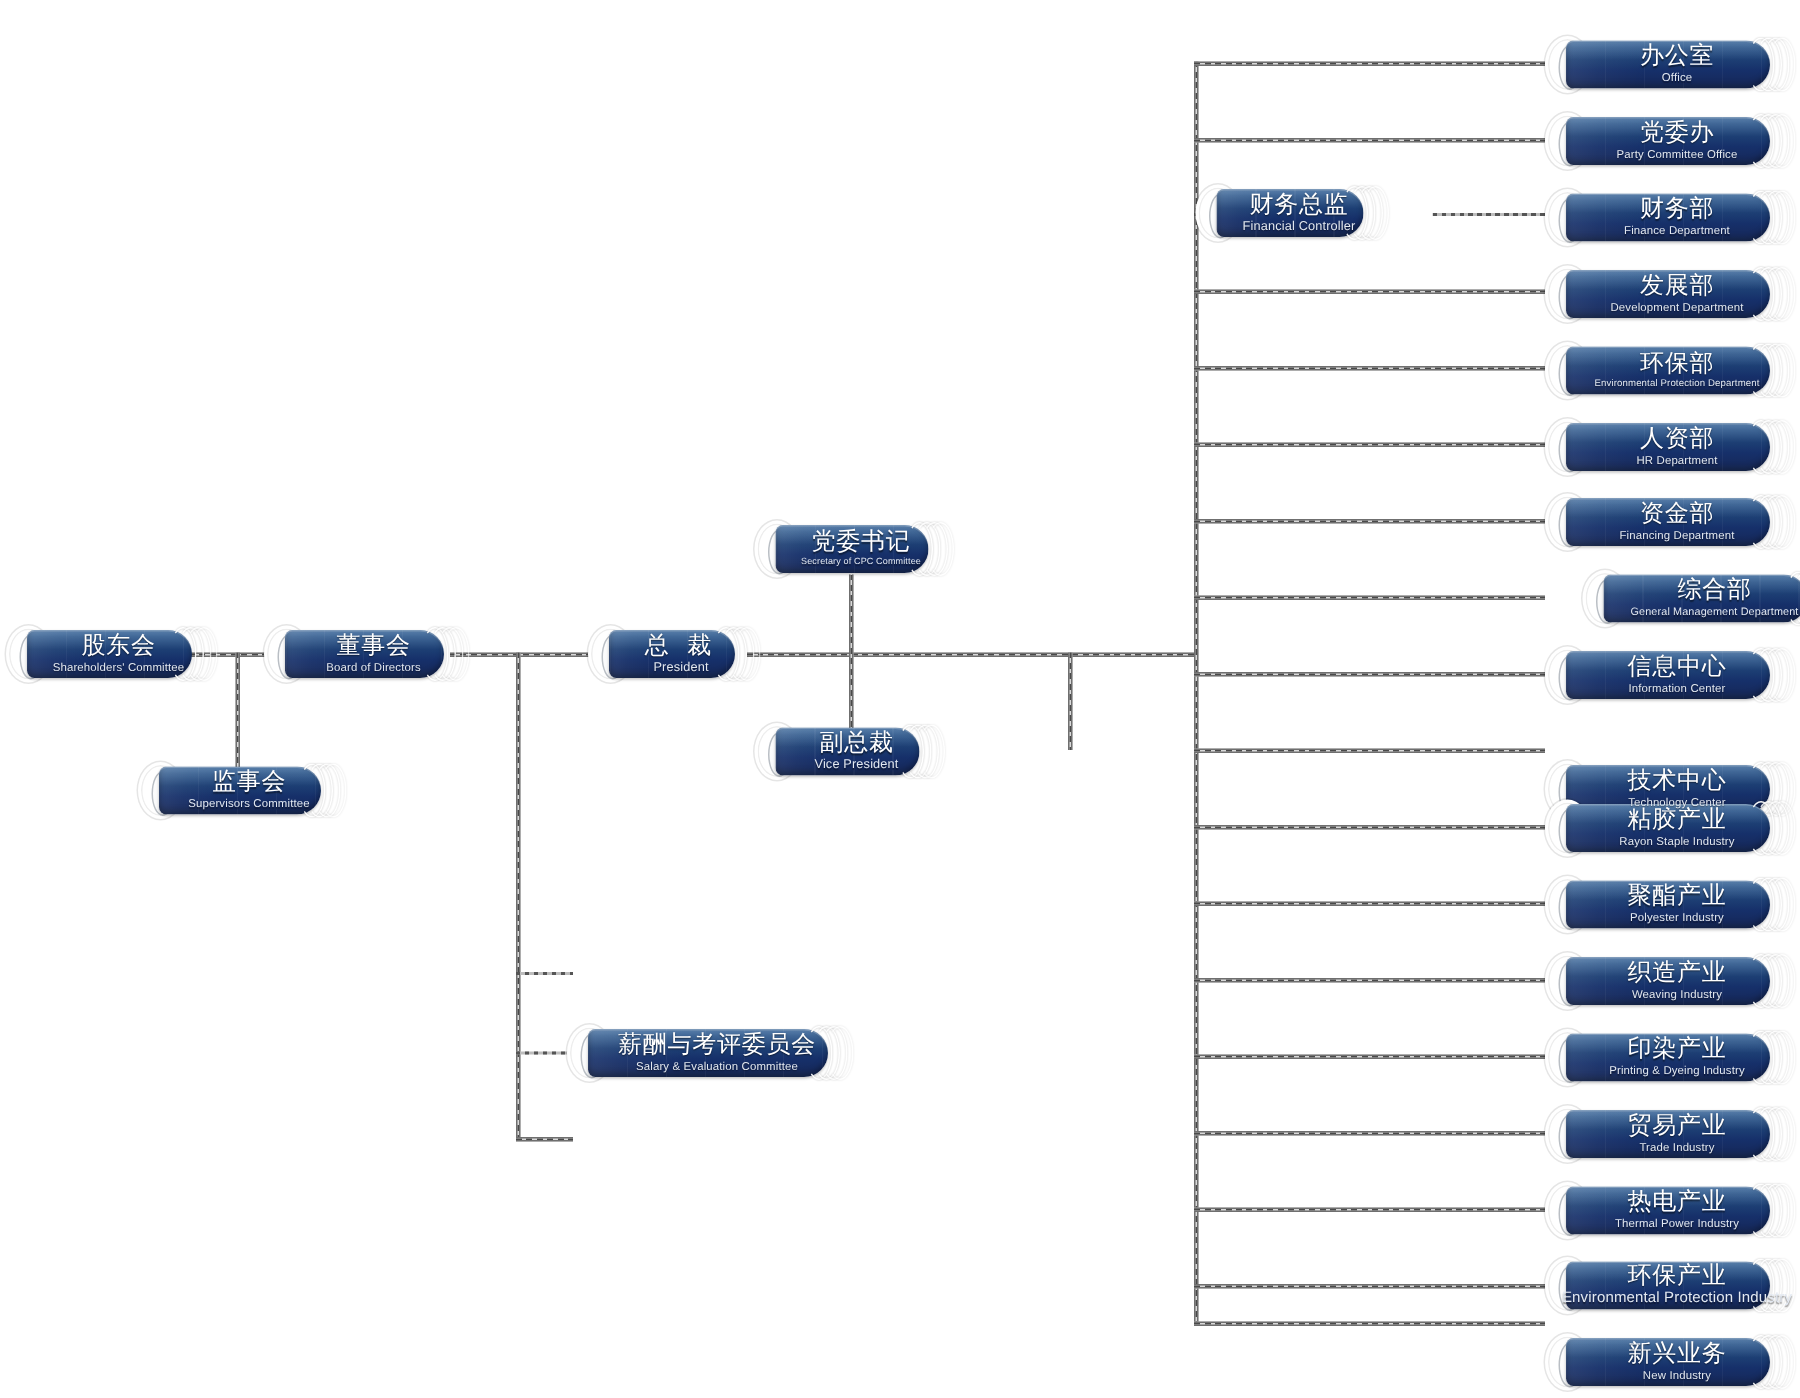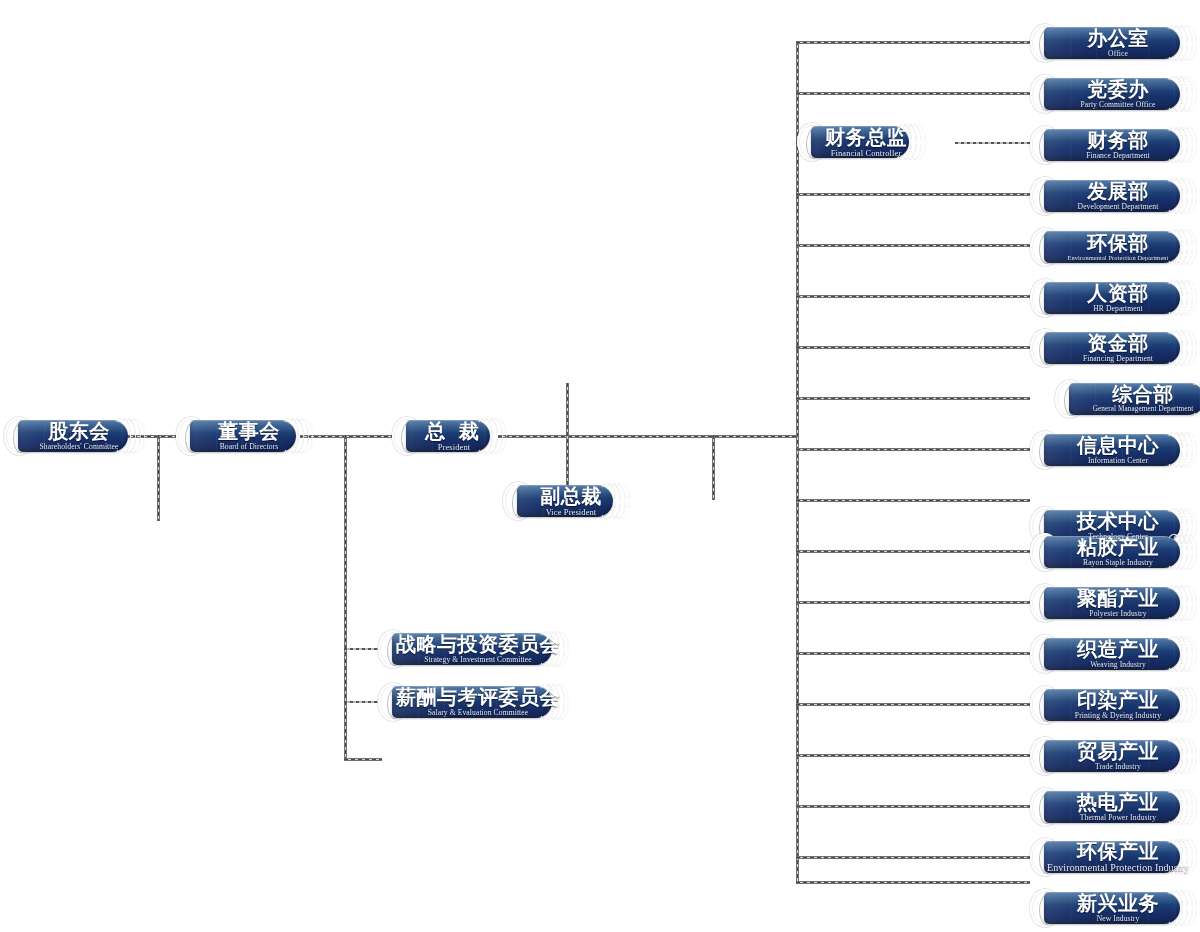--- a/index.html
+++ b/index.html
@@ -135,35 +135,34 @@
     position:absolute;
     left:30px;right:20px;top:0;bottom:0;
     display:flex;flex-direction:column;
     align-items:center;justify-content:center;
     line-height:1.05;
     z-index:3;
     pointer-events:none;
   }
   .node .zh{
     color:#ffffff;
-    font-size:20px;
-    font-weight:700;
+    font-size:16px;
+    font-weight:400;
     letter-spacing:.5px;
     text-shadow:0 1px 1px rgba(0,0,0,.55);
     white-space:nowrap;
   }
   .node .en{
     color:#e3e9f2;
     font-size:8.5px;
     font-weight:400;
     letter-spacing:.1px;
     margin-top:1px;
     text-shadow:0 1px 1px rgba(0,0,0,.5);
     white-space:nowrap;
-    font-family:Liberation Serif, serif;
   }
   .node.sm .en{font-size:7.6px;}
   .node.spaced .zh{letter-spacing:4px;}
 </style>
 </head>
 <body>
 
 <div id="chart">
 
   <div class="conn h" style="left:126px;top:435px;width:60px;"></div>
@@ -226,36 +225,64 @@
         <i></i>
         <i></i>
         <i></i>
       </div>
     <div class="txt">
       <span class="zh">股东会</span>
       <span class="en">Shareholders' Committee</span>
     </div>
   </div>
 
+  <div class="node sm" style="left:92px;top:508px;width:138px;">
+    <div class="cap-l"></div>
+    <div class="body"></div>
+    <div class="cap-r">
+        <i></i>
+        <i></i>
+        <i></i>
+        <i></i>
+      </div>
+    <div class="txt">
+      <span class="zh">监事会</span>
+      <span class="en">Supervisors Committee</span>
+    </div>
+  </div>
 
   <div class="node spaced" style="left:392px;top:417px;width:114px;">
     <div class="cap-l"></div>
     <div class="body"></div>
     <div class="cap-r">
         <i></i>
         <i></i>
         <i></i>
         <i></i>
       </div>
     <div class="txt">
       <span class="zh">总 裁</span>
       <span class="en">President</span>
     </div>
   </div>
 
+  <div class="node sm" style="left:503px;top:347px;width:132px;">
+    <div class="cap-l"></div>
+    <div class="body"></div>
+    <div class="cap-r">
+        <i></i>
+        <i></i>
+        <i></i>
+        <i></i>
+      </div>
+    <div class="txt">
+      <span class="zh">党委书记</span>
+      <span class="en" style="font-size: 6px;">Secretary of CPC Committee</span>
+    </div>
+  </div>
 
   <div class="node" style="left:503px;top:482px;width:126px;">
     <div class="cap-l"></div>
     <div class="body"></div>
     <div class="cap-r">
         <i></i>
         <i></i>
         <i></i>
         <i></i>
       </div>
@@ -274,34 +301,20 @@
         <i></i>
         <i></i>
         <i></i>
       </div>
     <div class="txt">
       <span class="zh">财务总监</span>
       <span class="en">Financial Controller</span>
     </div>
   </div>
 
-  <div class="node sm" style="left:378px;top:630px;width:190px;">
-    <div class="cap-l"></div>
-    <div class="body"></div>
-    <div class="cap-r">
-        <i></i>
-        <i></i>
-        <i></i>
-        <i></i>
-      </div>
-    <div class="txt">
-      <span class="zh">战略与投资委员会</span>
-      <span class="en">Strategy &amp; Investment Committee</span>
-    </div>
-  </div>
 
   <div class="node sm" style="left:378px;top:683px;width:190px;">
     <div class="cap-l"></div>
     <div class="body"></div>
     <div class="cap-r">
         <i></i>
         <i></i>
         <i></i>
         <i></i>
       </div>

